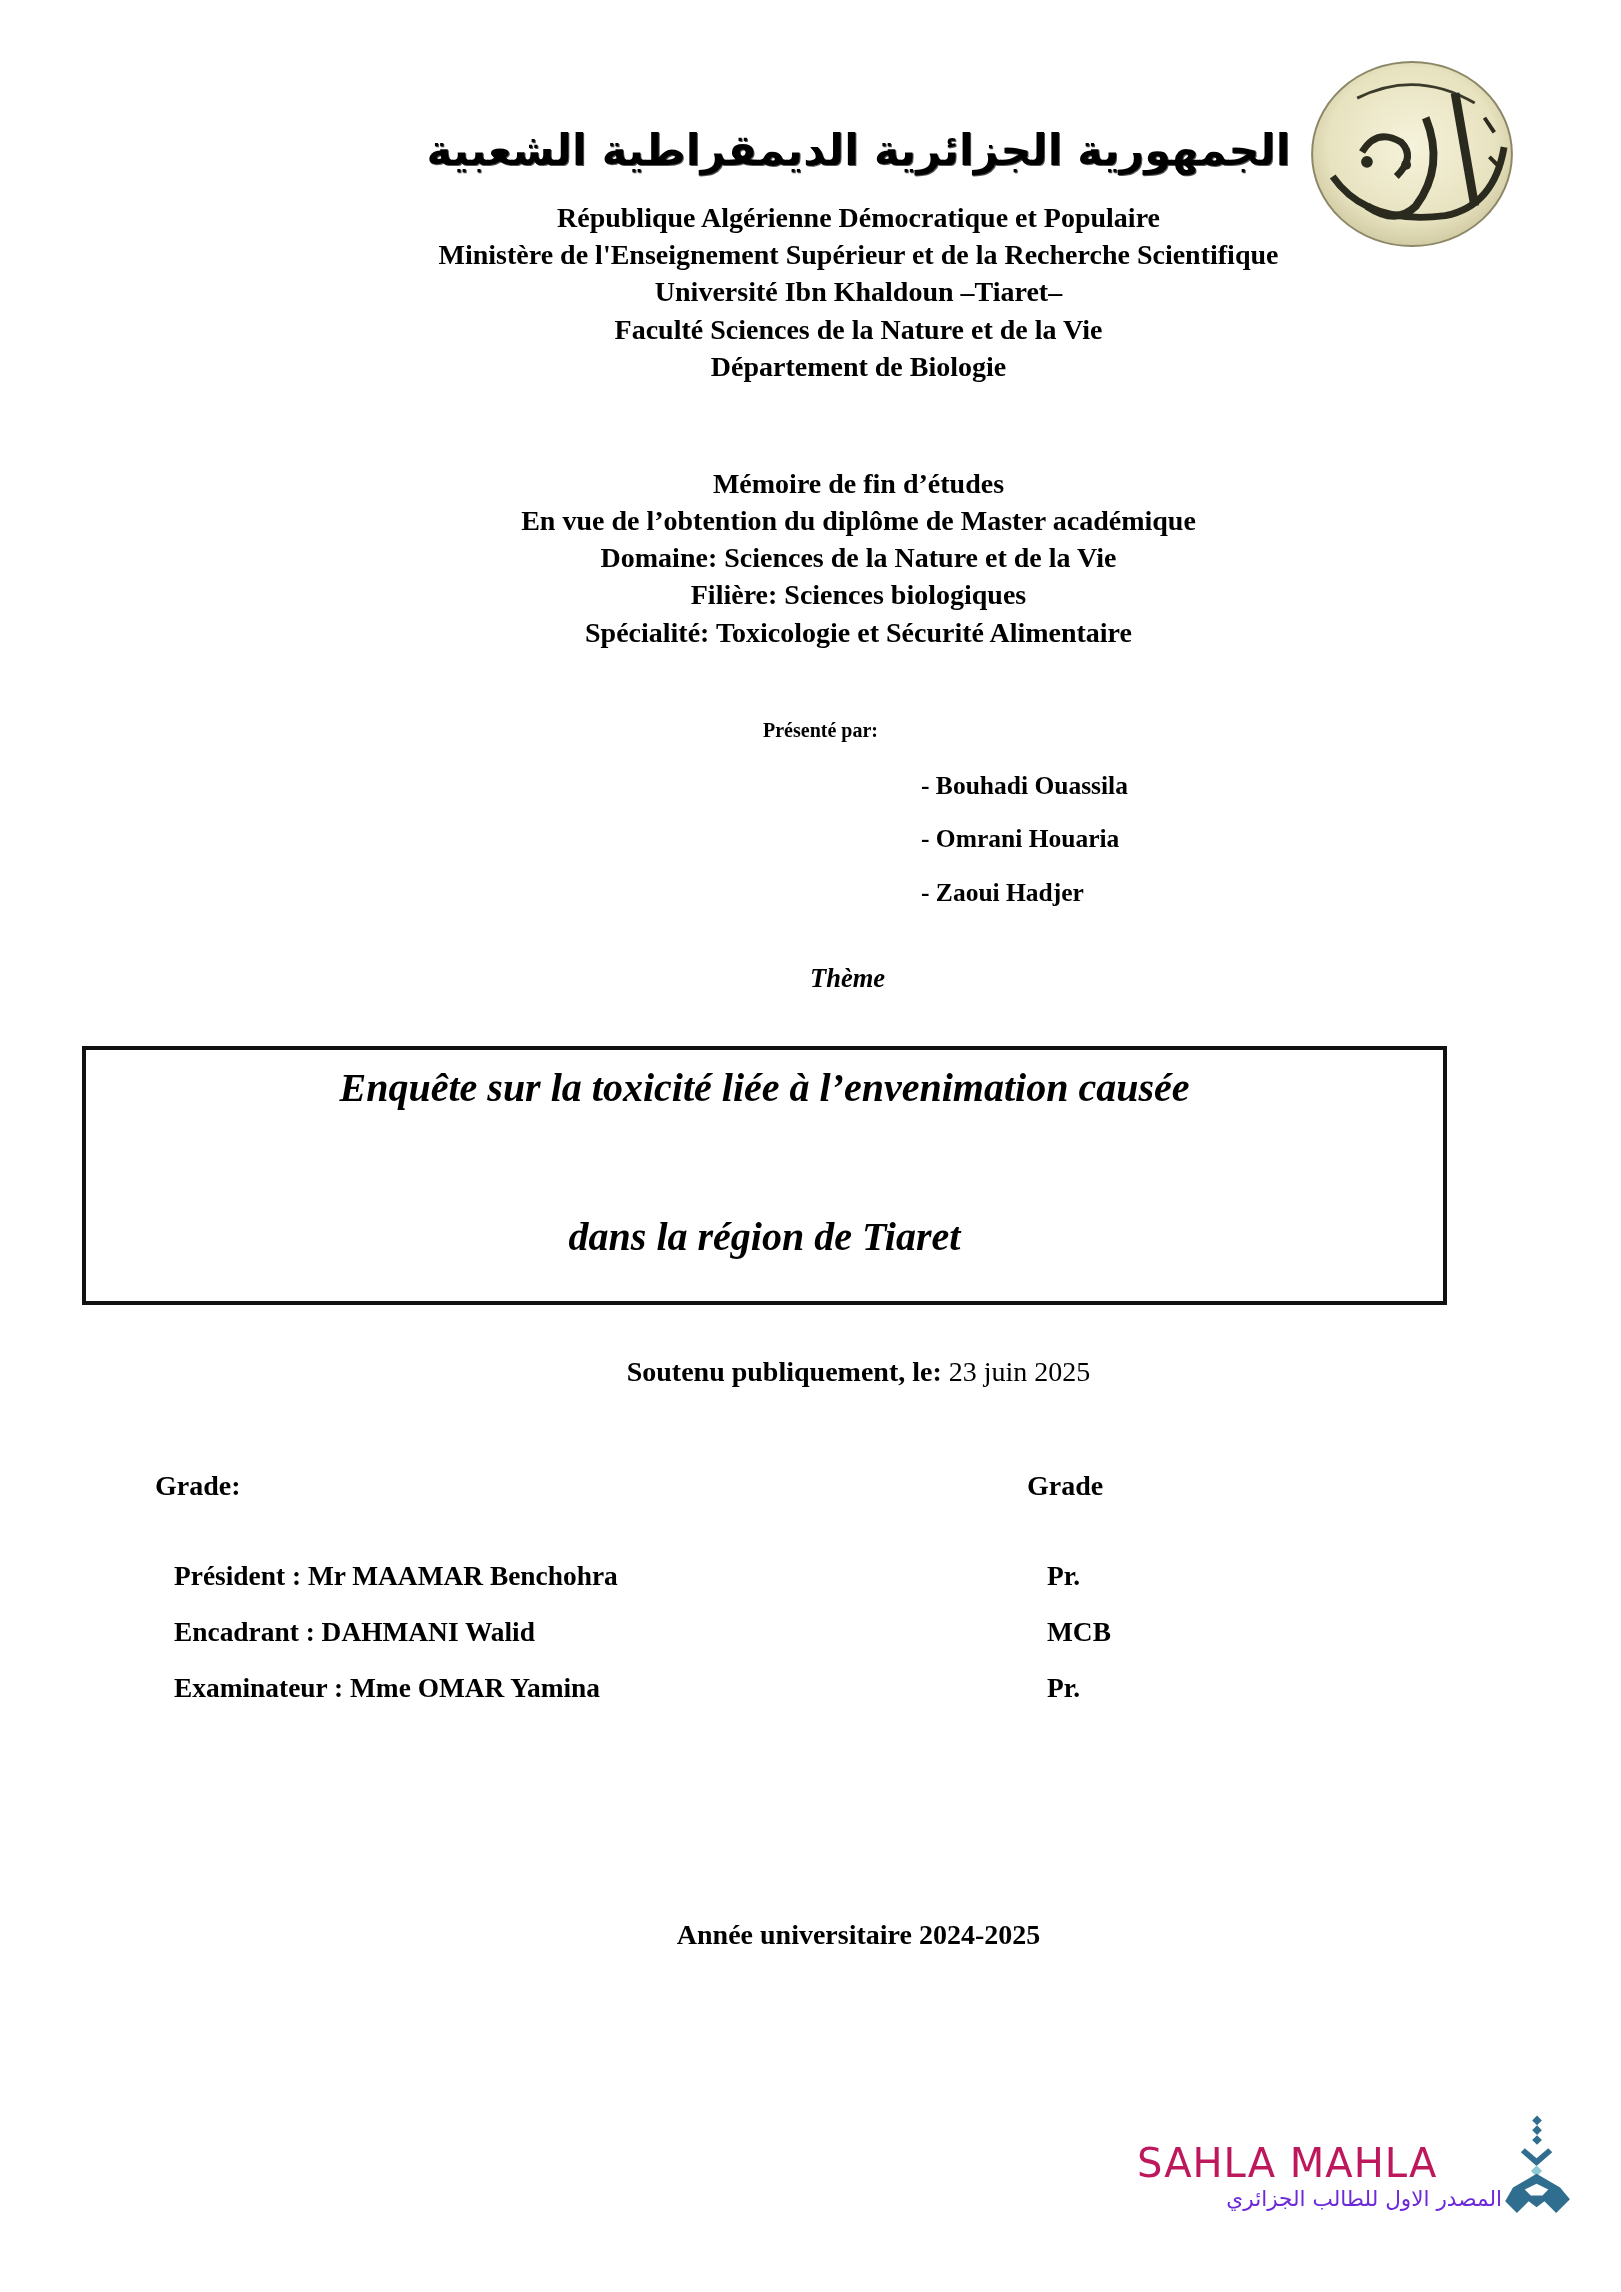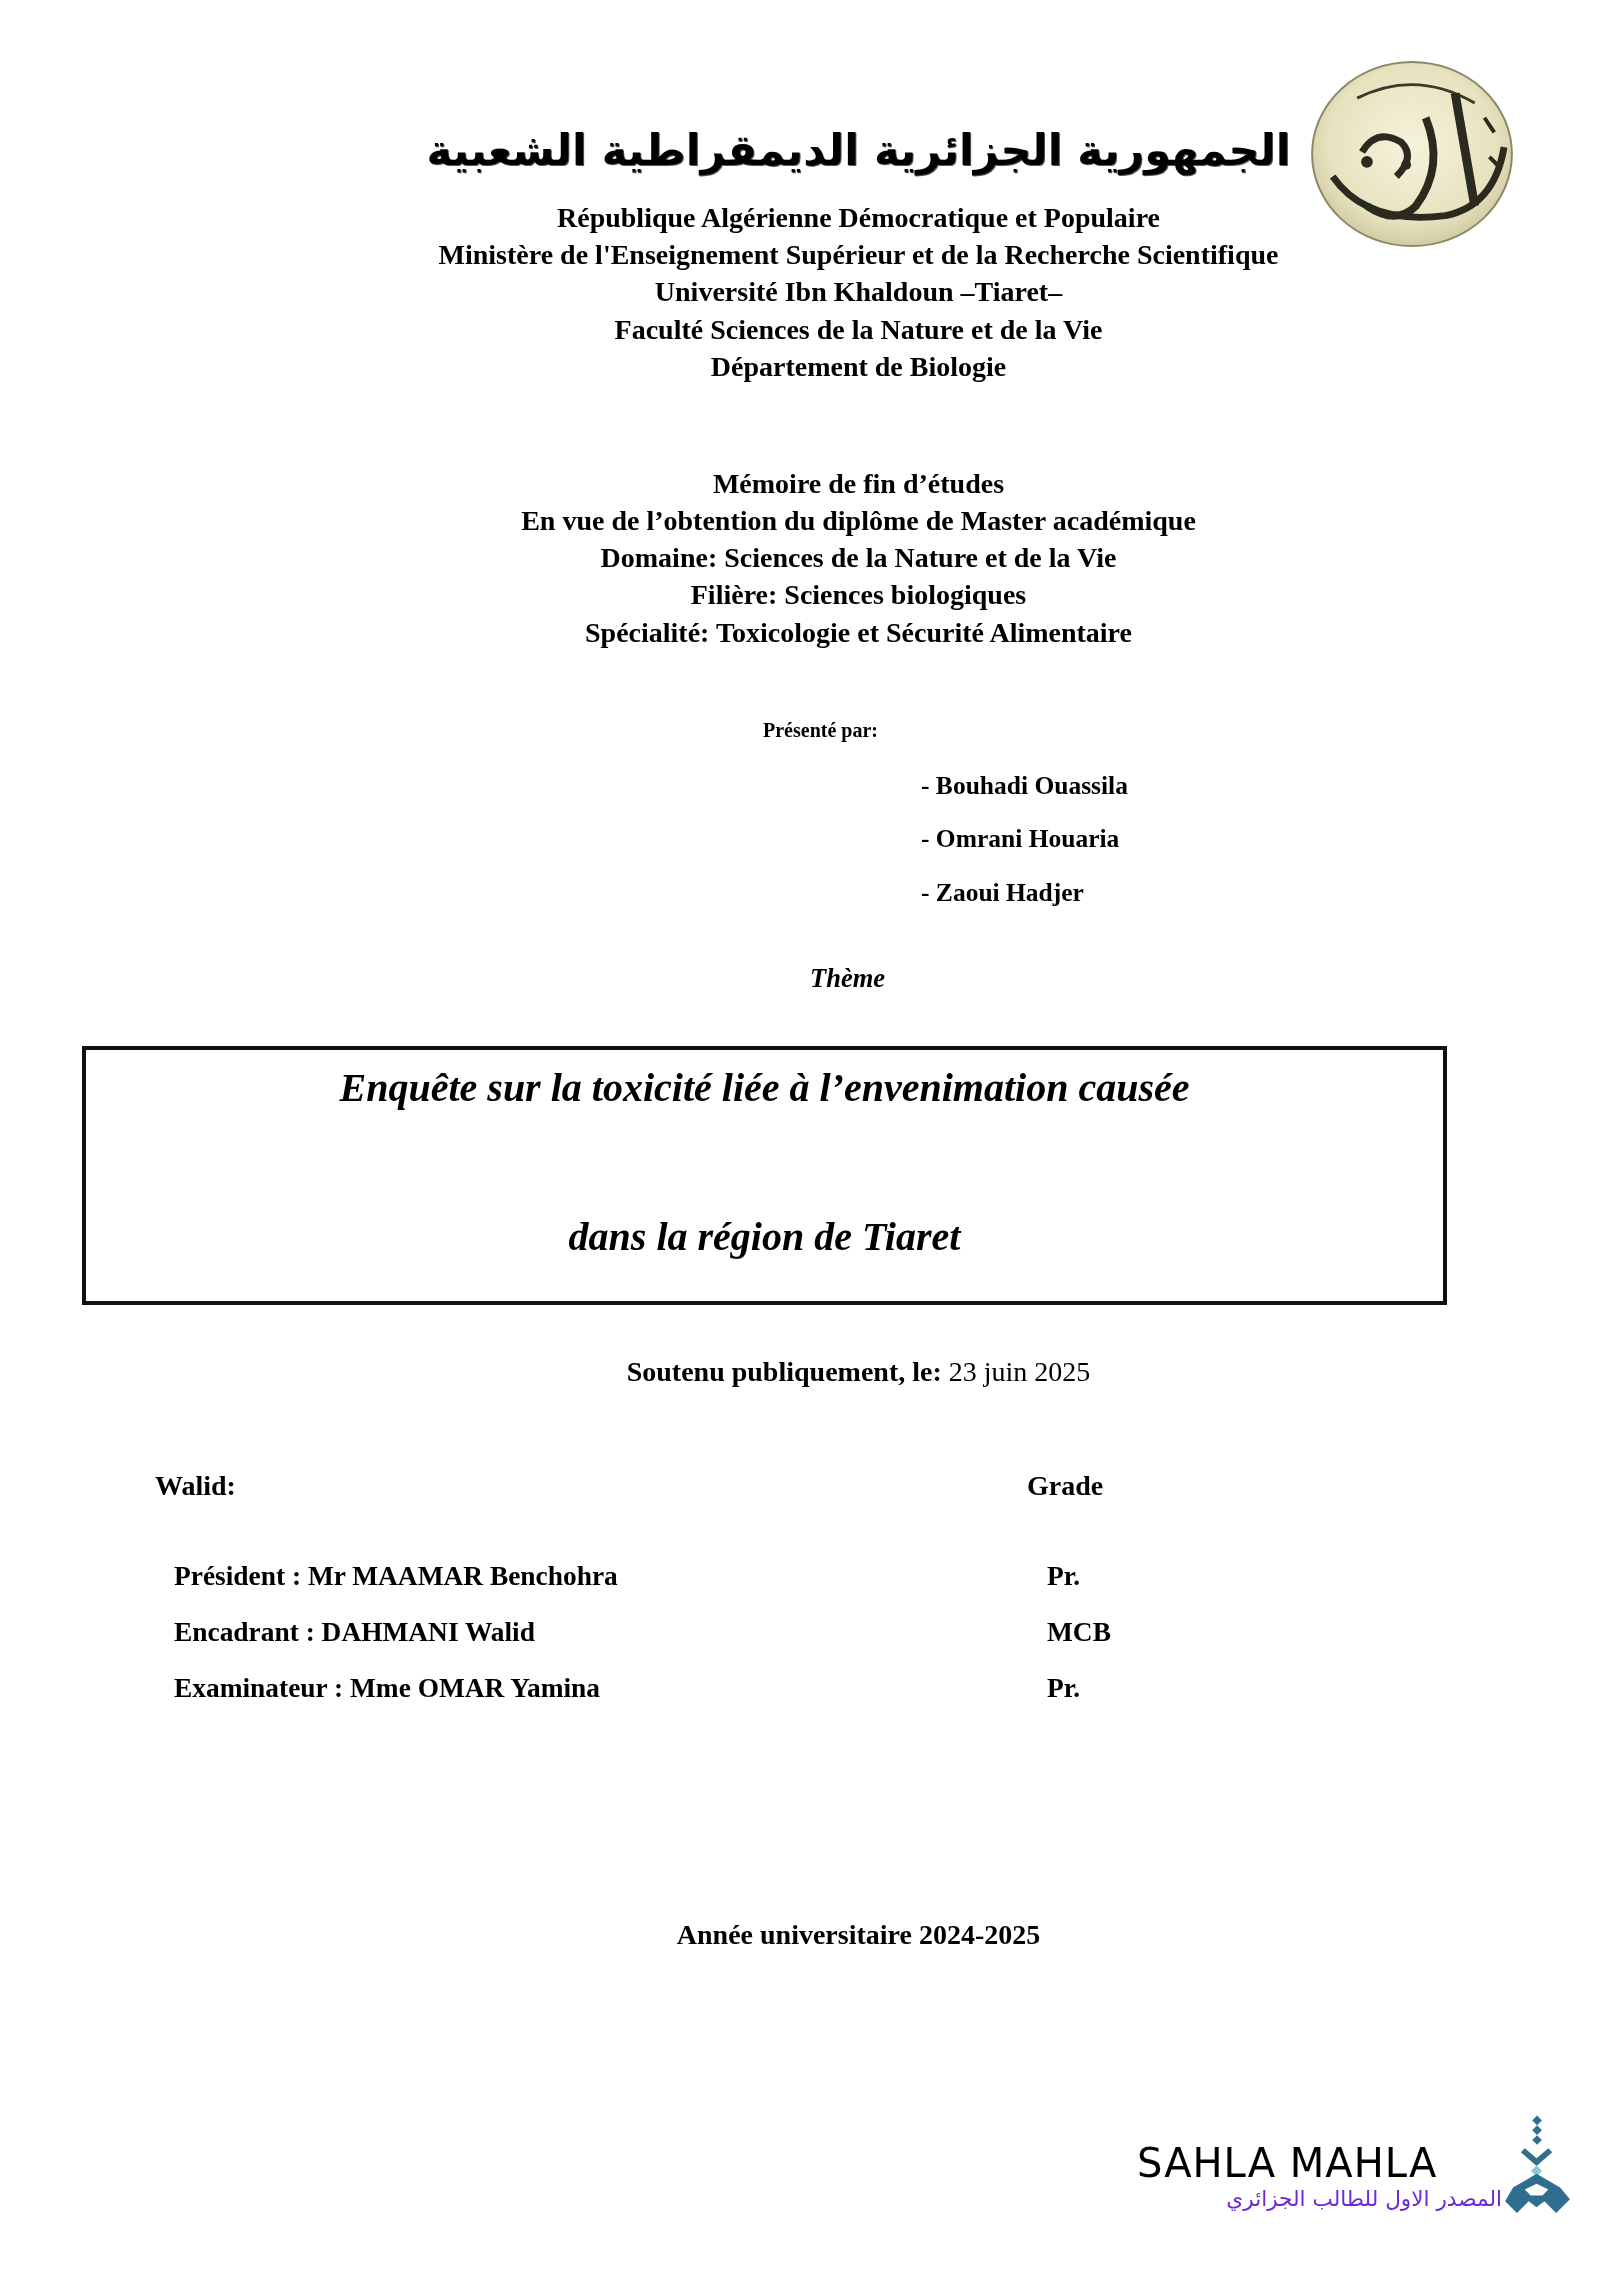--- a/index.html
+++ b/index.html
@@ -13,21 +13,21 @@
             font-family: "DejaVu Sans", sans-serif; text-shadow: 1px 1px 0 #555; }
   .seal { left: 1308px; top: 59px; width: 208px; height: 191px; }
   .title-box { left: 82px; top: 1046px; width: 1357px; height: 251px;
                border: 4.9px solid #111; box-sizing: content-box; }
   .title-line { position: absolute; left: 0; width: 100%; text-align: center;
                 font-size: 40px; font-style: italic; font-weight: bold; white-space: pre; }
   .author { left: 921px; font-size: 25.5px; font-weight: bold; }
   .jury-name { left: 174px; font-size: 27.4px; font-weight: bold; }
   .jury-grade { left: 1047px; font-size: 27.4px; font-weight: bold; }
   .sm-text { left: 1137px; top: 2140px; font-family: "DejaVu Sans", sans-serif;
-             font-size: 40px; color: #000000; letter-spacing: 1px; font-weight: normal; }
+             font-size: 40px; color: #be185d; letter-spacing: 1px; font-weight: normal; }
   .sm-ar { left: 1137px; top: 2186px; width: 365px; text-align: right; direction: rtl;
            font-family: "DejaVu Sans", sans-serif; font-size: 21.6px; color: #6d28d9; }
   .sm-icon { left: 1505px; top: 2115px; width: 69px; height: 103px; }
 </style>
 </head>
 <body>
 
 <div class="abs seal">
   <svg width="208" height="191" viewBox="0 0 212 195">
     <defs>
@@ -72,21 +72,21 @@
 
 <div class="abs title-box">
   <div class="title-line" style="top:13.7px;">Enquête sur la toxicité liée à l’envenimation causée</div>
   <div class="title-line" style="top:163px;">dans la région de Tiaret</div>
 </div>
 
 <div class="abs center" style="top:1356px; font-size:28px;">
   <span class="b">Soutenu publiquement, le:</span><span> 23 juin 2025</span>
 </div>
 
-<div class="abs b" style="left:155px; top:1470px; font-size:28px;">Walid:</div>
+<div class="abs b" style="left:155px; top:1470px; font-size:28px;">Grade:</div>
 <div class="abs b" style="left:1027px; top:1470px; font-size:28px;">Grade</div>
 
 <div class="abs jury-name" style="top:1561px;">Président : Mr MAAMAR Benchohra</div>
 <div class="abs jury-grade" style="top:1561px;">Pr.</div>
 <div class="abs jury-name" style="top:1617px;">Encadrant : DAHMANI Walid</div>
 <div class="abs jury-grade" style="top:1617px;">MCB</div>
 <div class="abs jury-name" style="top:1673px;">Examinateur : Mme OMAR Yamina</div>
 <div class="abs jury-grade" style="top:1673px;">Pr.</div>
 
 <div class="abs center b" style="top:1919px; font-size:28px;">Année universitaire 2024-2025</div>

